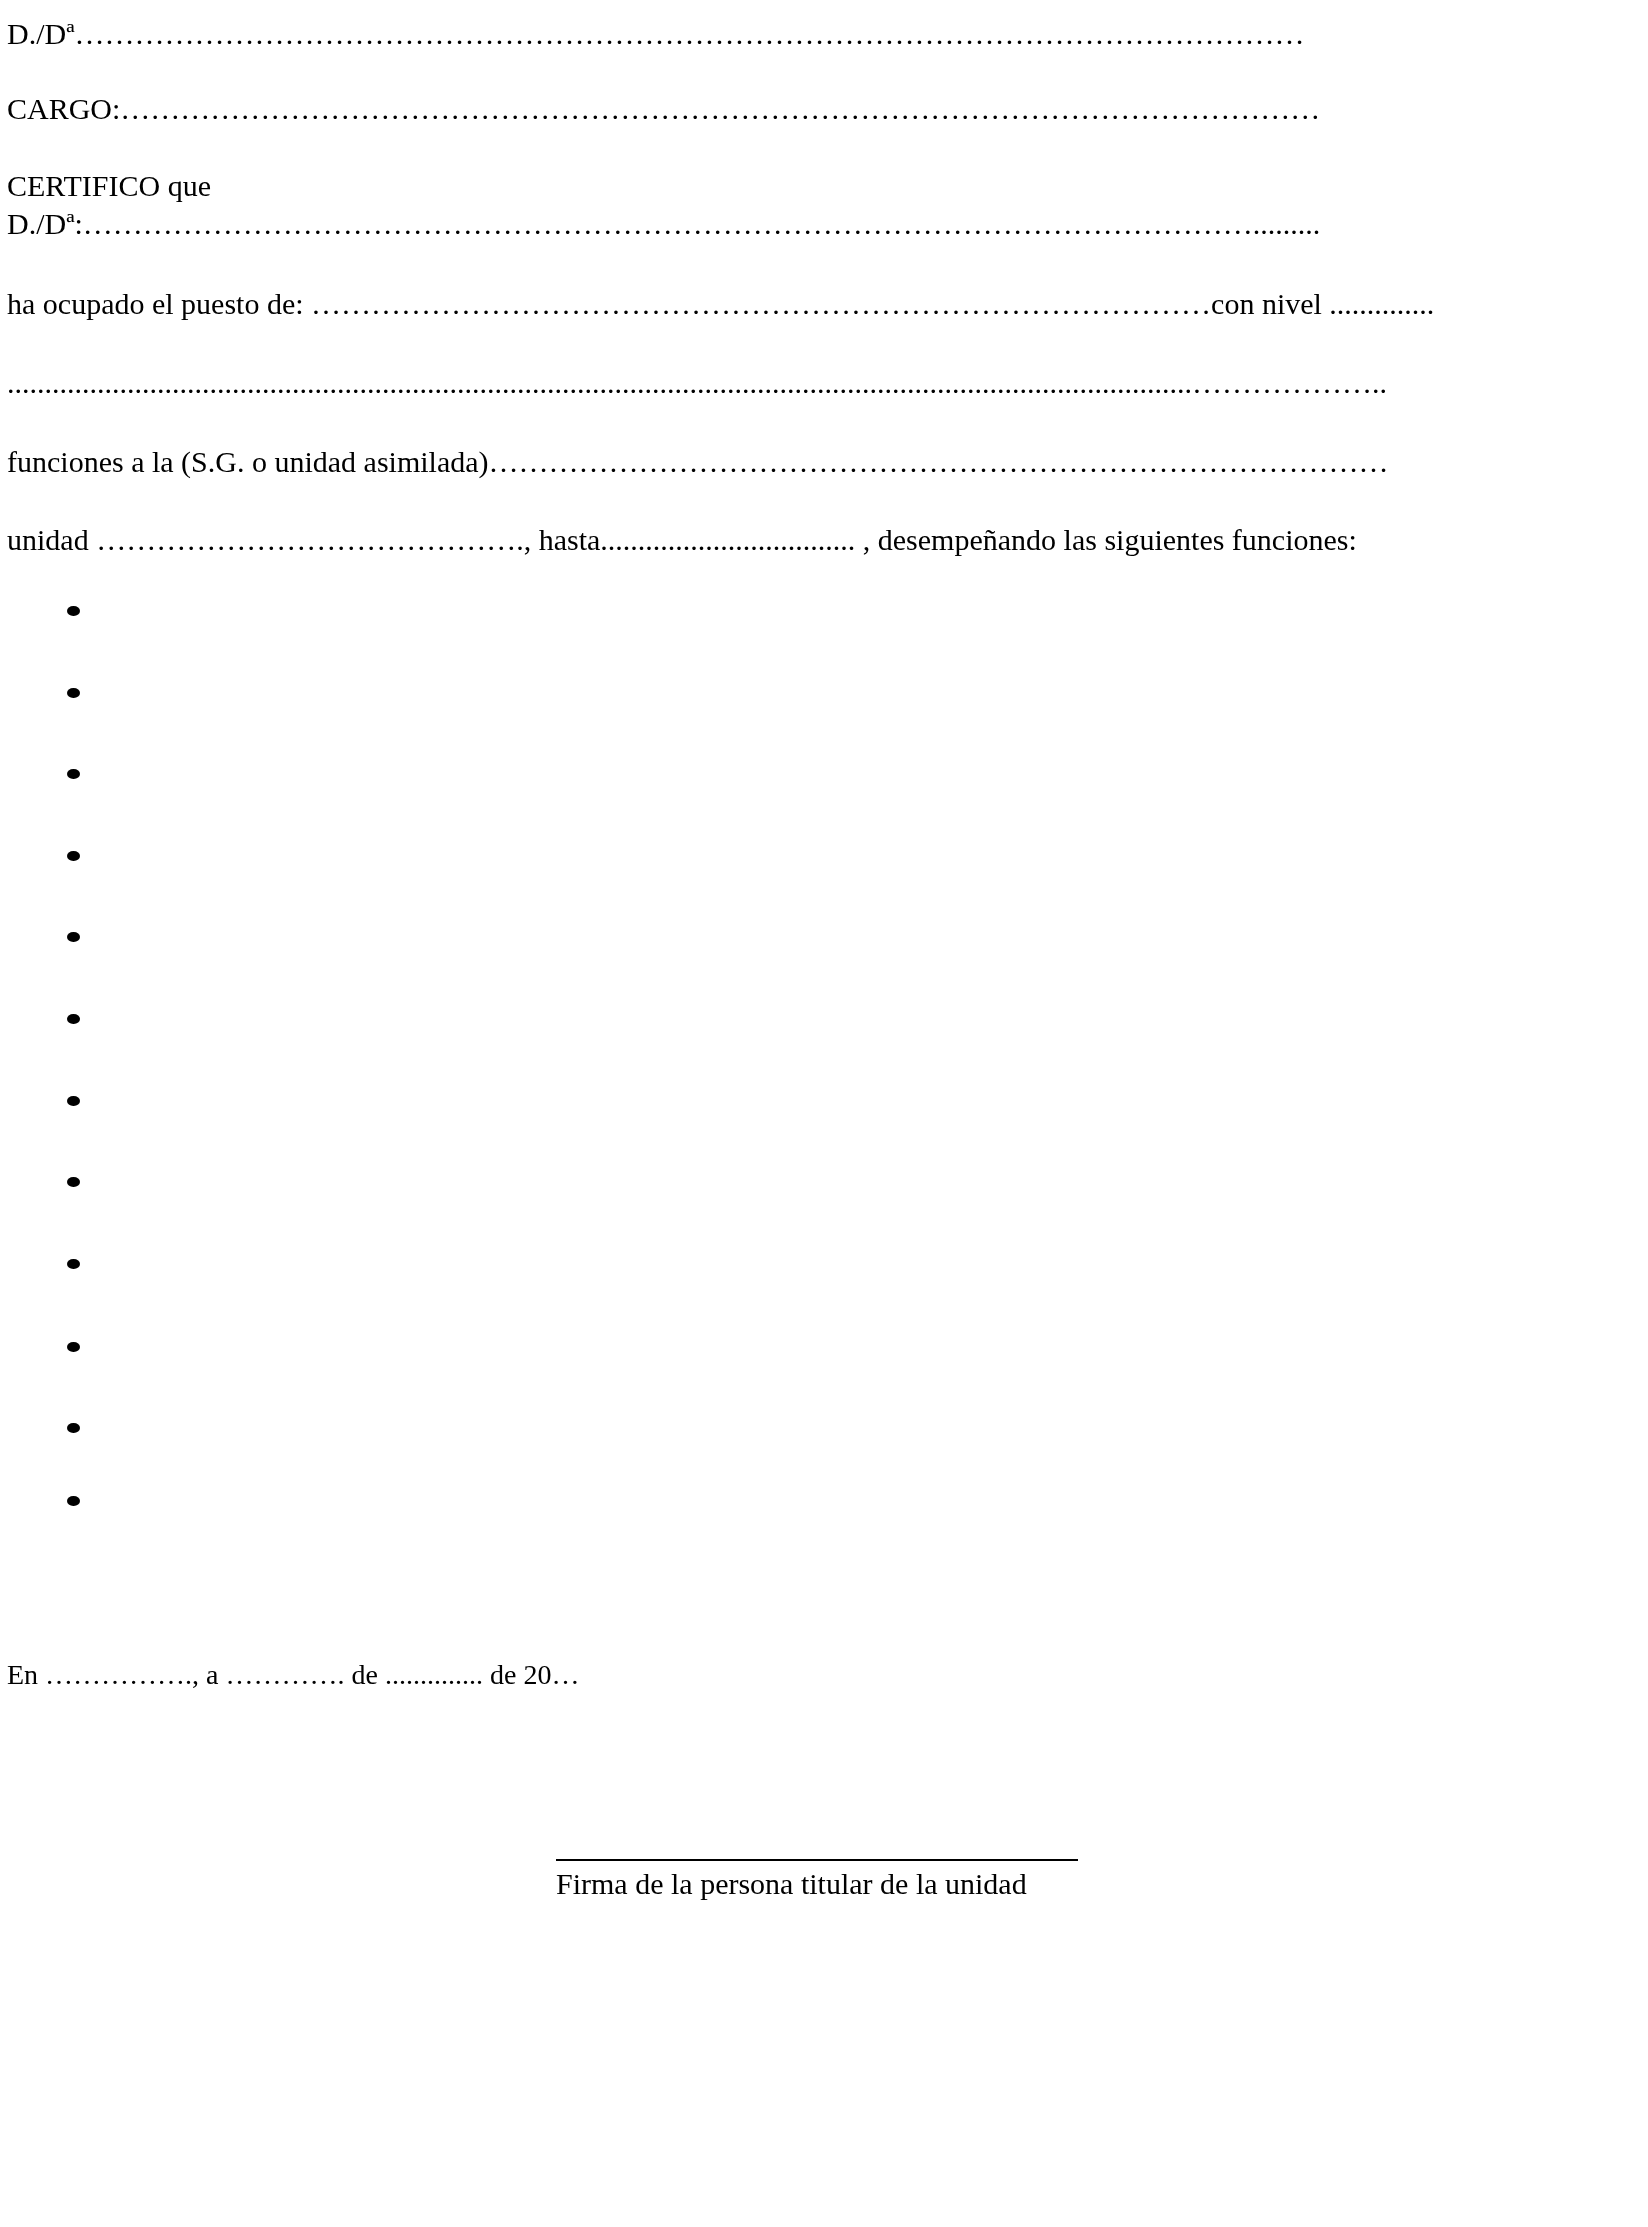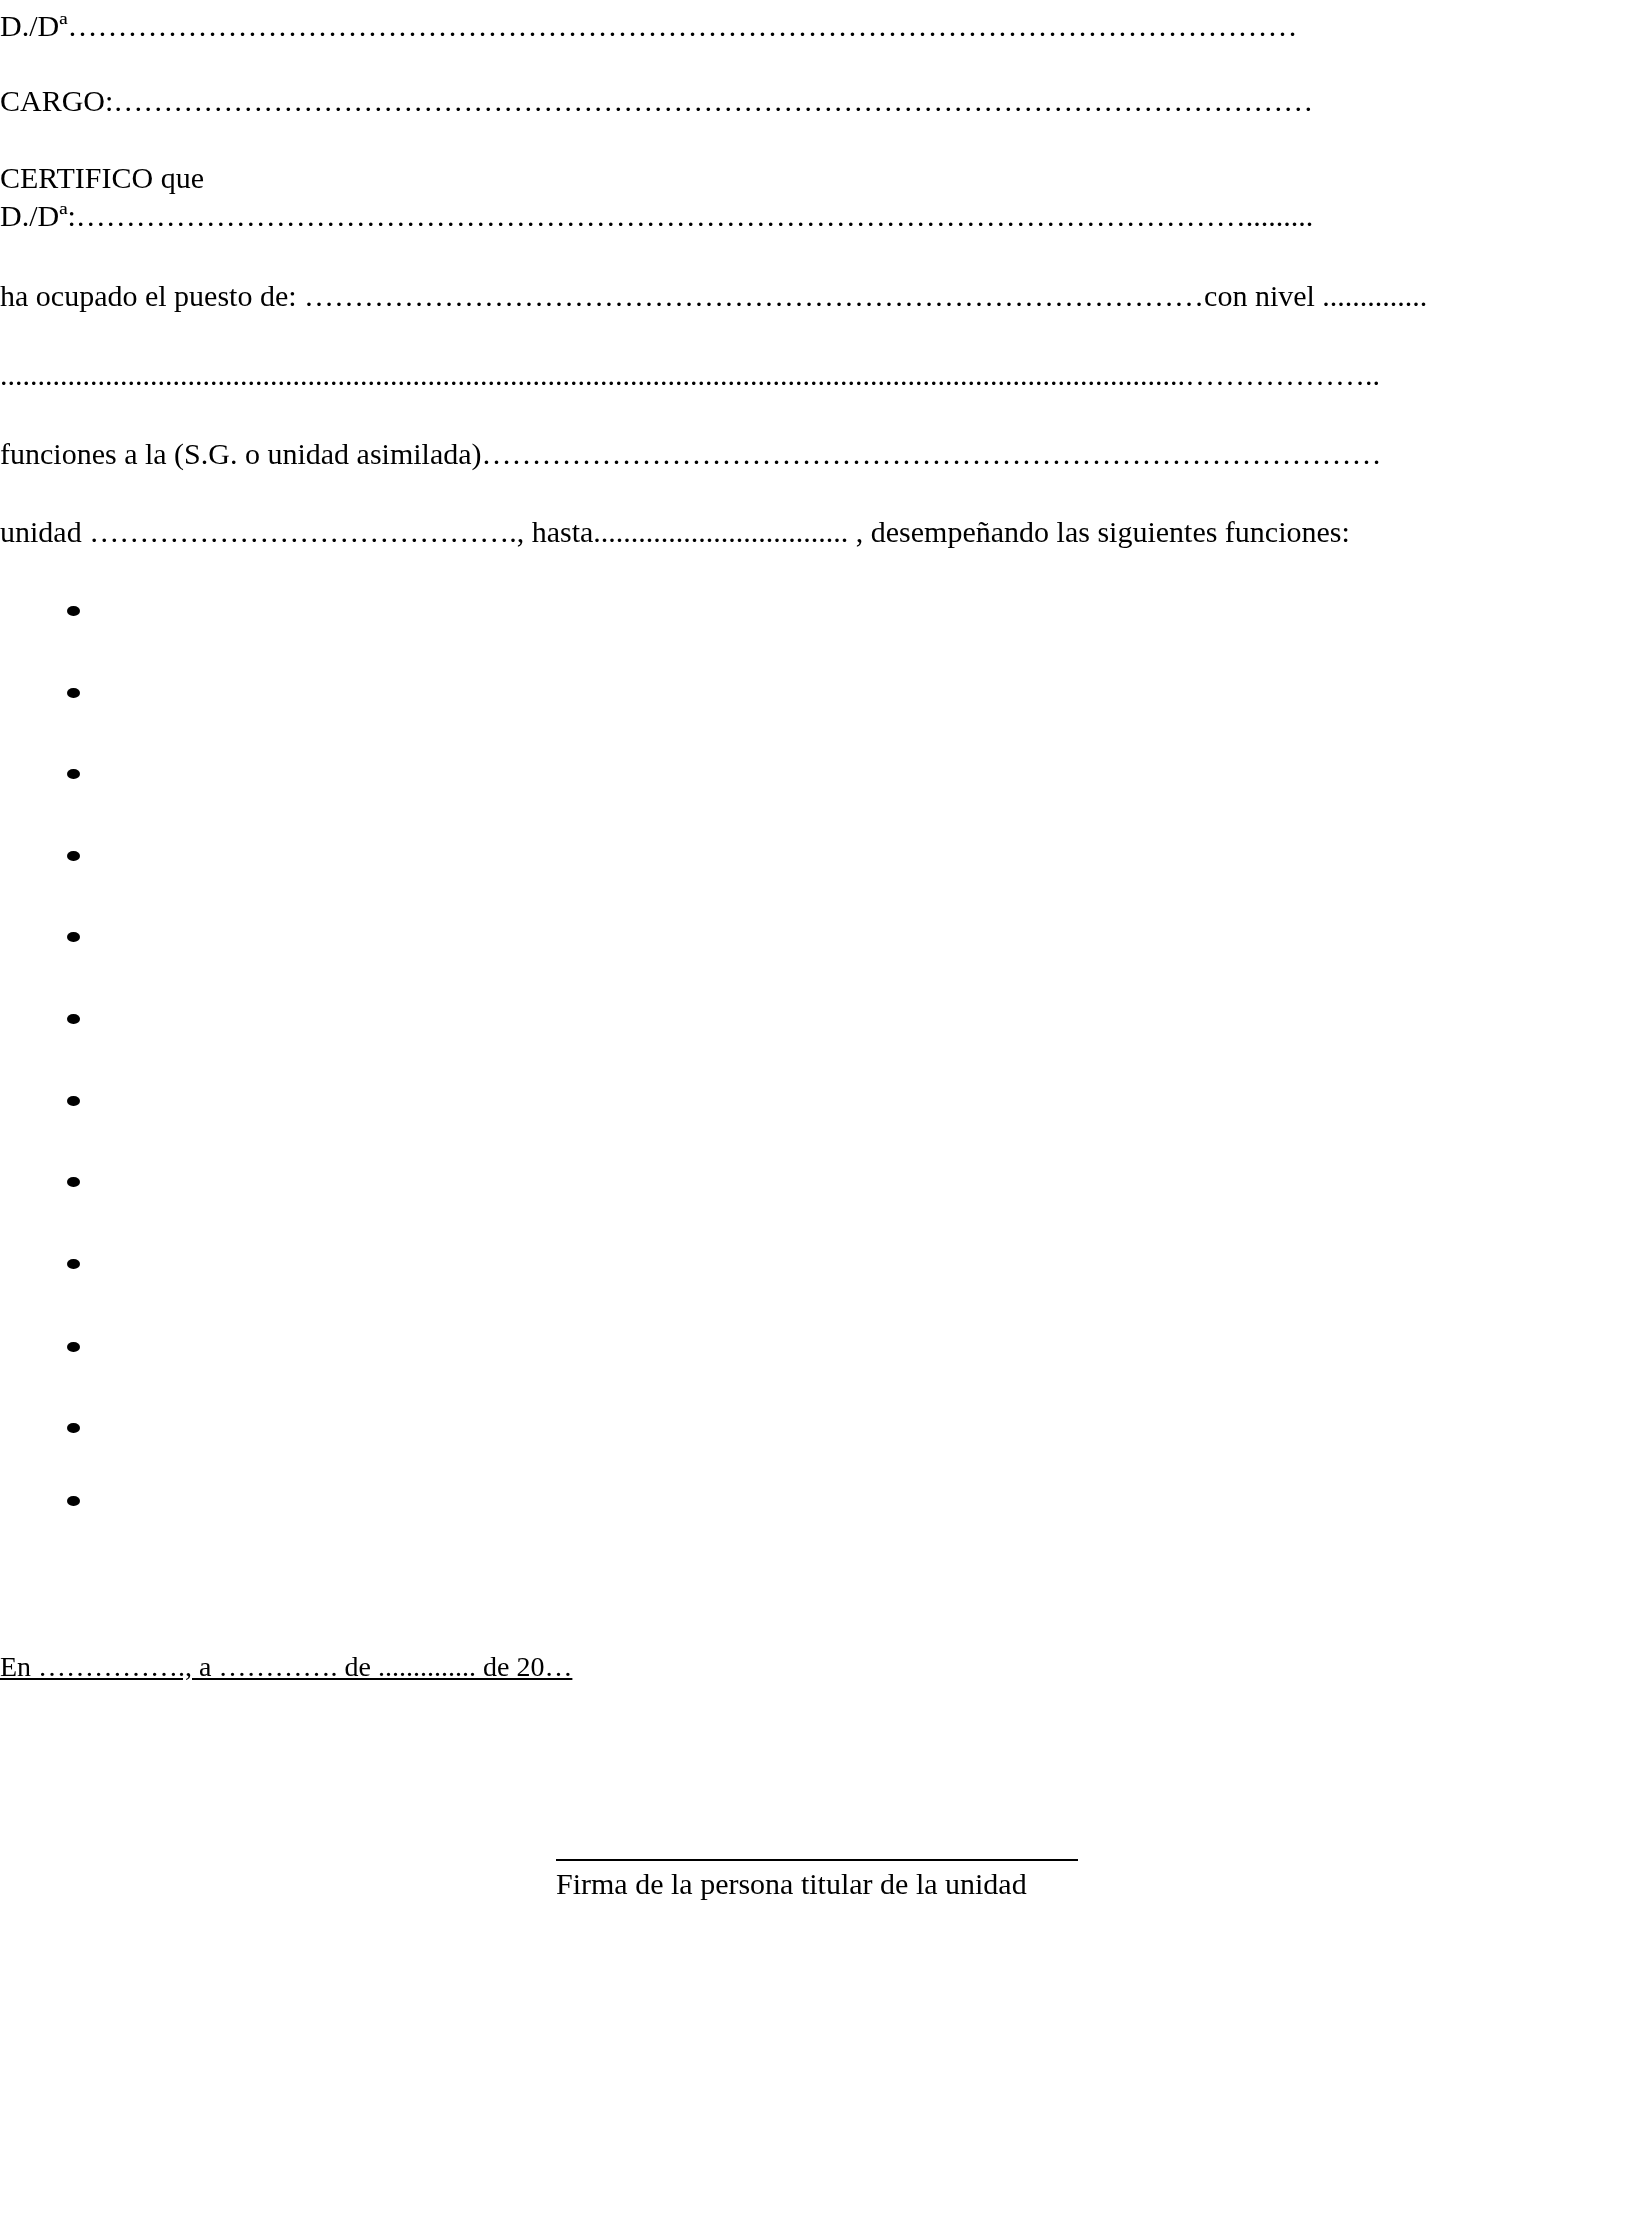--- a/index.html
+++ b/index.html
@@ -1,24 +1,24 @@
 <!DOCTYPE html>
 <html style="font-size:13px"><head>
 <meta charset="utf-8">
 <style>
   html, body { margin: 0; padding: 0; background: #ffffff; }
   body { width: 1648px; height: 2227px; position: relative; overflow: hidden;
          font-family: "Liberation Serif", "DejaVu Serif", serif; color: #000; }
-  .line { position: absolute; left: 0; font-size: 30px; line-height: 35px; white-space: nowrap; }
+  .line { position: absolute; left: 7px; font-size: 30px; line-height: 35px; white-space: nowrap; margin-top: 8px; }
   .full { width: 1621px; overflow: hidden; }
   .bold { font-weight: normal; }
   .bullet { position: absolute; left: 67px; width: 13px; height: 10.4px; border-radius: 50%; background: #000; }
   .sigline { position: absolute; left: 556px; width: 522px; top: 1859px; border-top: 2.4px solid #000; }
   .sigcap { position: absolute; left: 556px; width: 522px; top: 1866px; text-align: left; font-size: 30px; line-height: 35px; }
-  .small { font-size: 28px; text-decoration: underline; }
+  .small { font-size: 28px; }
 </style>
 </head>
 <body>
 
 <div>
   <div class="line full" style="top:8px">D./Dª……………………………………………………………………………………………………………</div>
   <div class="line full" style="top:83px">CARGO:…………………………………………………………………………………………………………</div>
   <div class="line" style="top:160px">
     <span class="bold">CERTIFICO</span><span> que</span>
   </div>

